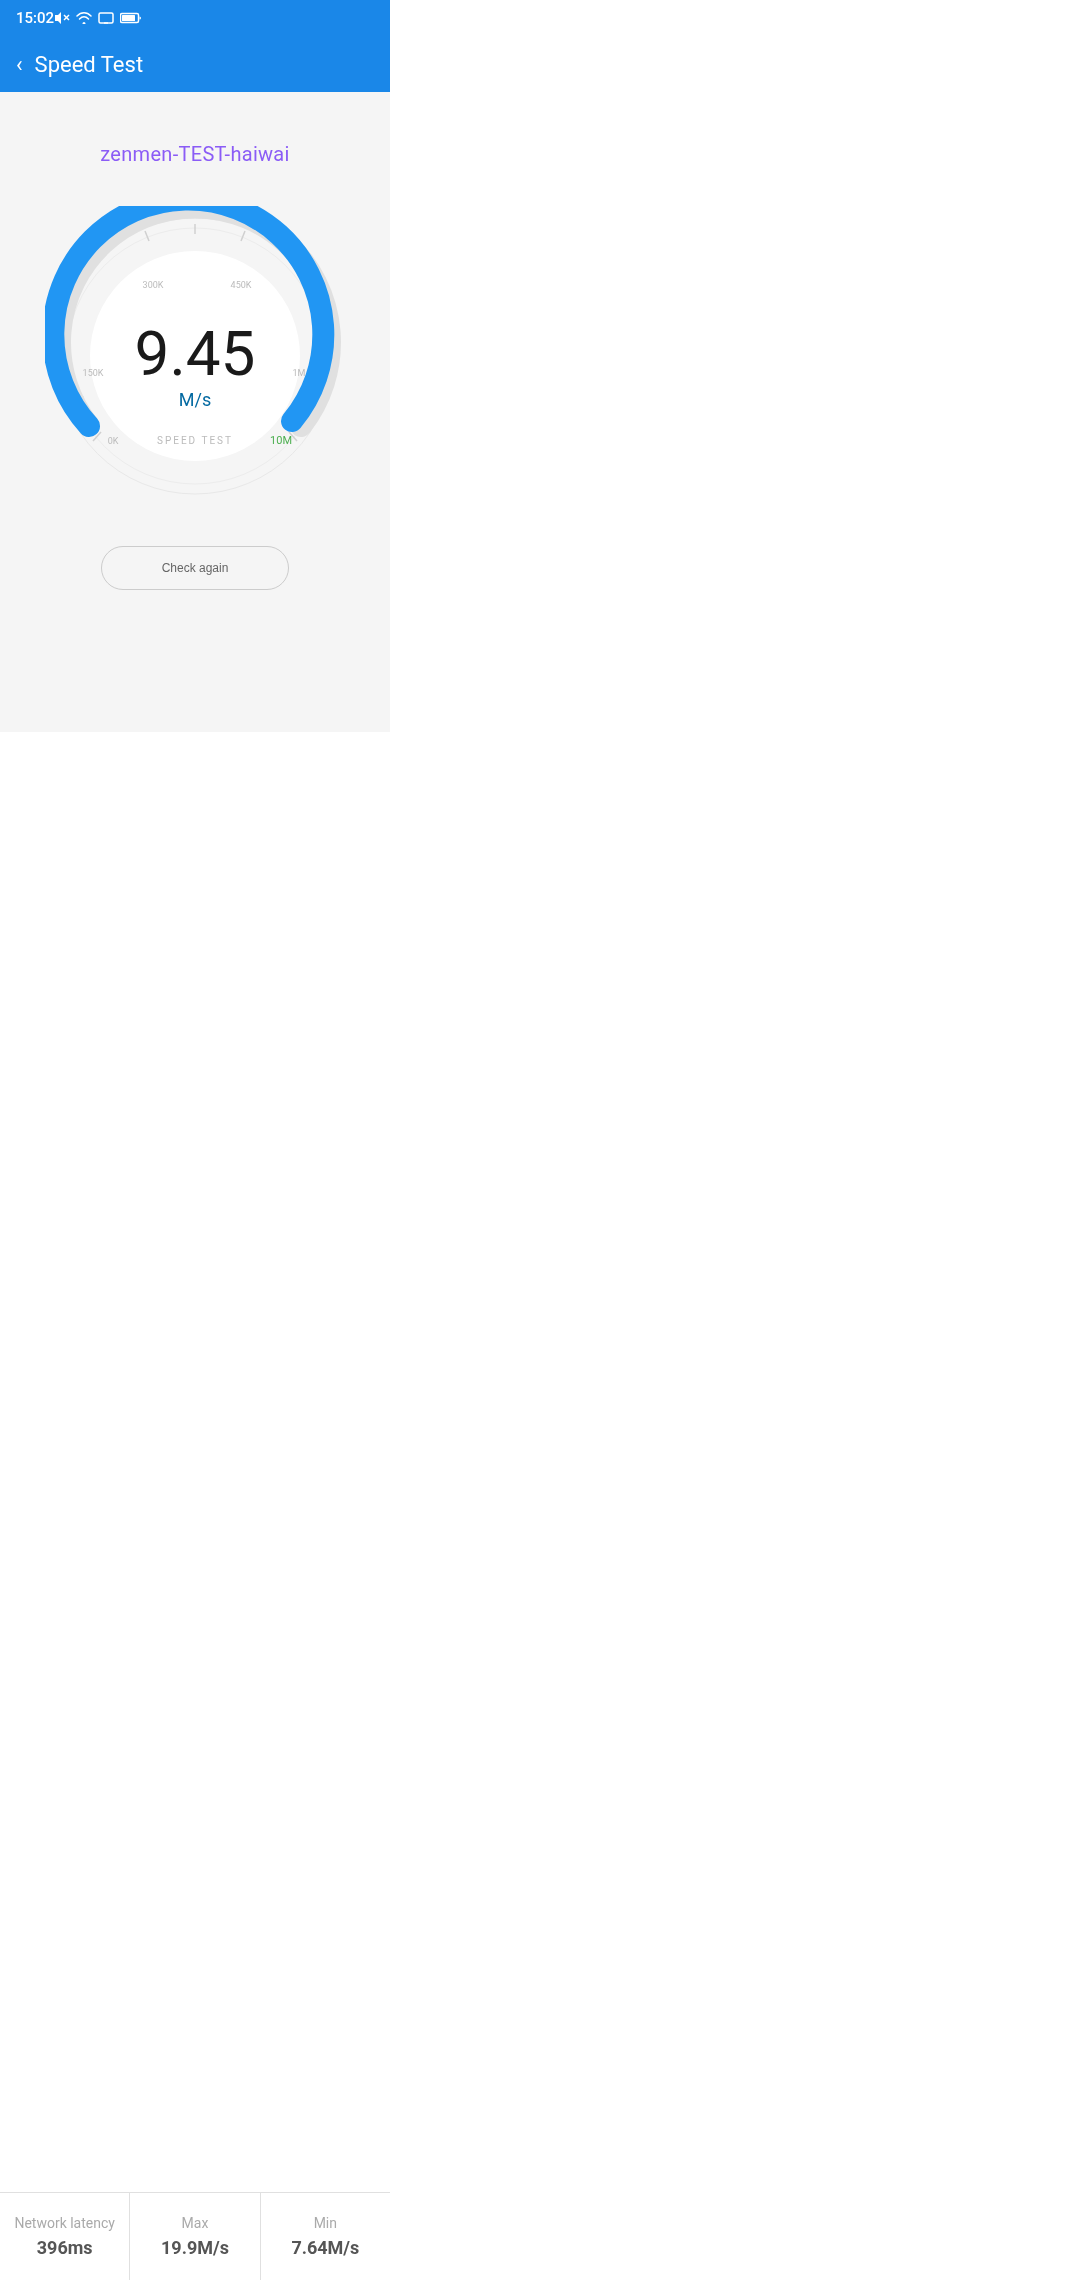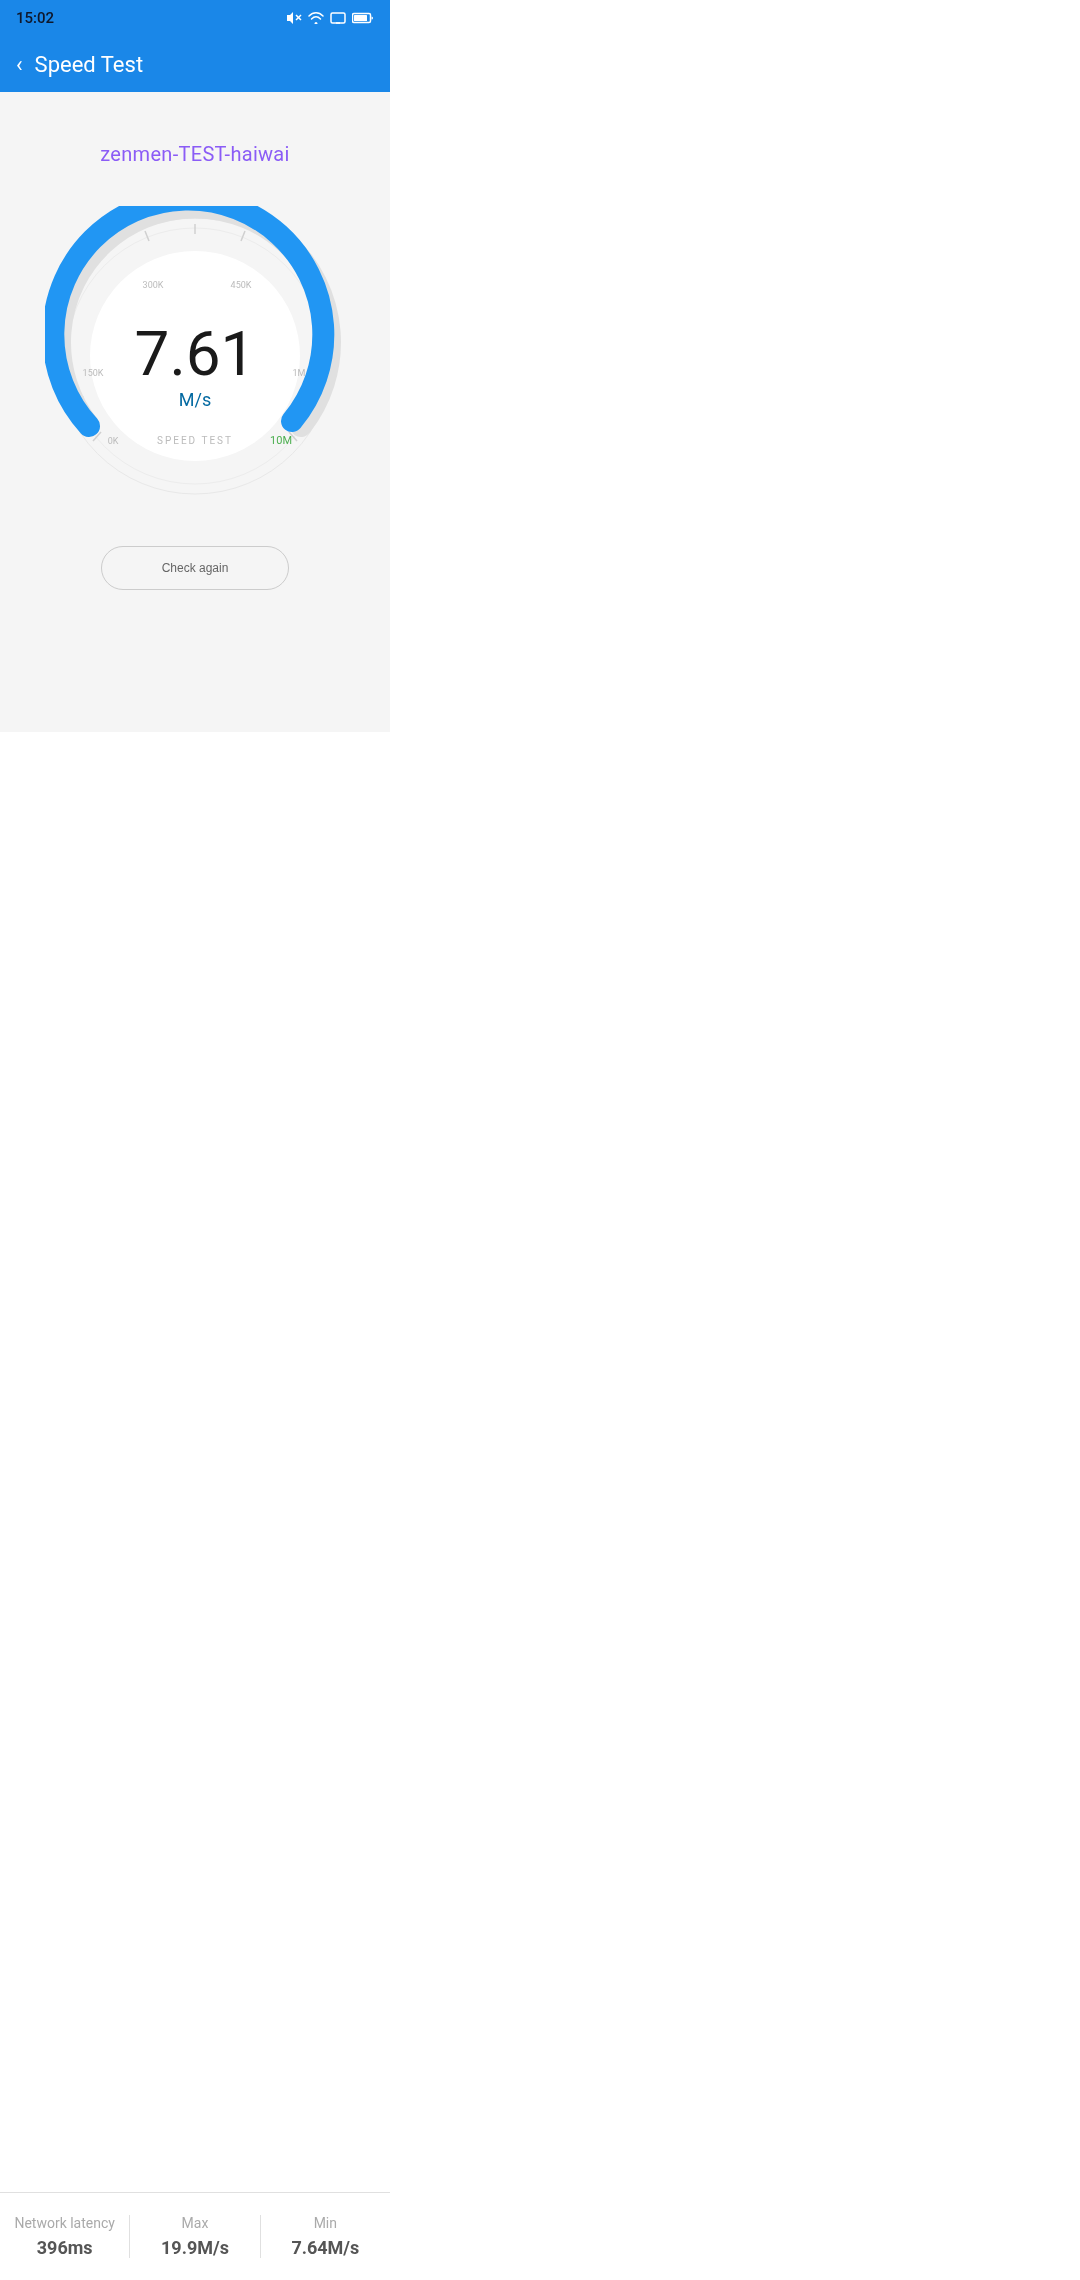--- a/index.html
+++ b/index.html
@@ -9,23 +9,22 @@
       width: 390px;
       min-height: 820px;
       font-family: -apple-system, BlinkMacSystemFont, 'Segoe UI', Roboto, sans-serif;
       background: #ffffff;
       overflow-x: hidden;
     }
 
     
     .status-bar {
       background: #1a87e8;
-      color: #0f172a;
-      display: flex;
-      justify-content: space-between;
+      color: #ffffff;
+      display: flex;
       align-items: center;
       padding: 8px 16px;
       height: 36px;
     }
     .status-time {
       font-size: 15px;
       font-weight: 500;
     }
     .status-icons {
       display: flex;
@@ -136,21 +135,20 @@
     
     .bottom-stats {
       position: fixed;
       bottom: 0;
       left: 0;
       width: 390px;
       background: #ffffff;
       border-top: 1px solid #e0e0e0;
       display: flex;
       height: 88px;
-      align-items: center;
     }
     .stat-item {
       flex: 1;
       display: flex;
       flex-direction: column;
       align-items: center;
       justify-content: center;
       gap: 6px;
       border-right: 1px solid #e0e0e0;
     }
@@ -246,21 +244,21 @@
 
       <text x="196" y="82" class="gauge-label" text-anchor="middle" font-size="11" fill="#bbb">450K</text>
 
       <text x="254" y="170" class="gauge-label" text-anchor="middle" font-size="11" fill="#bbb">1M</text>
 
       <text x="236" y="238" text-anchor="middle" font-size="11" fill="#4caf50">10M</text>
     </svg>
 
     
     <div class="speed-text-overlay">
-      <div class="speed-value">7.61</div>
+      <div class="speed-value">9.45</div>
       <div class="speed-unit">M/s</div>
     </div>
 
     
     <div class="speed-test-label">SPEED TEST</div>
   </div>
 
   <button class="check-again-btn">Check again</button>
 
   <div class="bottom-spacer"></div>

